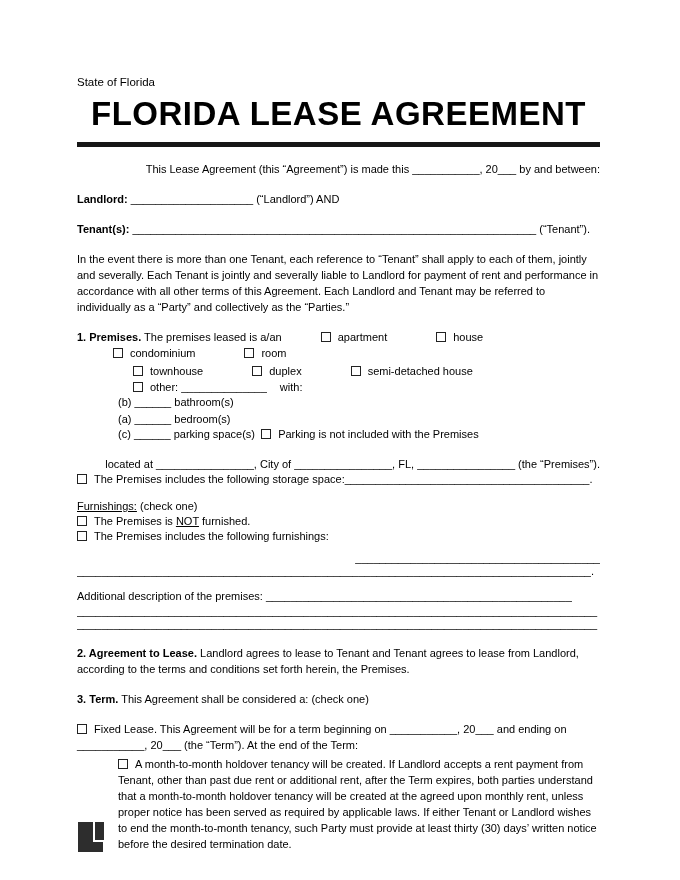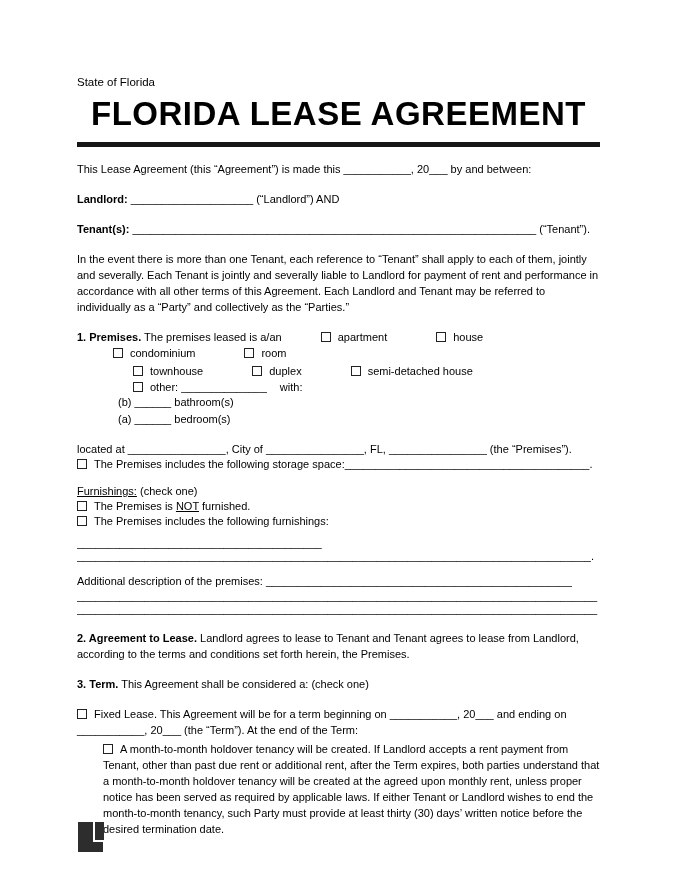--- a/index.html
+++ b/index.html
@@ -9,34 +9,34 @@
     font-size:11px;color:#000;
     -webkit-font-smoothing:antialiased;
   }
   .page{box-sizing:border-box;padding:76px 80px 0 77px;}
   .b{font-weight:bold;}
   .u{text-decoration:underline;}
   .state{font-size:11.5px;margin:0 0 7px 0;}
   .title{font-size:33px;font-weight:bold;text-align:center;letter-spacing:.5px;margin:2px 0 9px 0;white-space:nowrap;}
   .rule{height:5px;background:#161616;margin:0 0 10px 0;}
   .line{line-height:16px;margin:0;}
-  .mt8{margin-top:8px;}  .mt10{margin-top:10px;}
+  .mt8{margin-top:8px;text-align:right;}  .mt10{margin-top:10px;}
   .mt12{margin-top:12px;} .mt14{margin-top:14px;} .mt15{margin-top:15px;}
   .para{line-height:16px;margin:14px 0 0 0;}
   .cb{
     display:inline-block;width:8px;height:8px;
     border:1px solid #222;background:#fff;
     margin-right:7px;vertical-align:-1px;
   }
   .opt{margin-right:13px;white-space:nowrap;padding-left:36px;}
   .indent1{margin-left:18px;}
   .abc{margin-left:41px;line-height:15px;}
   .blankline{line-height:13px;white-space:nowrap;overflow:hidden;}
   .tight{line-height:15px;}
-  .sub{margin-left:26px;}
+  .sub{margin-left:41px;}
   
   .lt-logo{position:absolute;left:78px;top:822px;width:26px;height:30px;}
   .lt-logo .v{position:absolute;left:0;top:2;width:15px;height:28px;background:#2d2d2d;}
   .lt-logo .f{position:absolute;left:0;top:20px;width:25px;height:10px;background:#2d2d2d;}
   .lt-logo .s{position:absolute;left:17px;top:0;width:9px;height:18px;background:#2d2d2d;}
   .nowrap{white-space:nowrap;}
 </style>
 </head>
 <body>
 
@@ -59,20 +59,21 @@
     <span>The premises leased is a/an</span>
     <span class="opt"><span class="cb"></span><span>apartment</span></span><span class="opt"><span class="cb"></span><span>house</span></span><span class="opt"><span class="cb"></span><span>condominium</span></span><span class="opt"><span class="cb"></span><span>room</span></span>
   </div>
 
   <div class="line indent1" style="margin-top:2px;margin-left:20px;">
     <span class="opt"><span class="cb"></span><span>townhouse</span></span><span class="opt"><span class="cb"></span><span>duplex</span></span><span class="opt"><span class="cb"></span><span>semi-detached house</span></span><span class="opt"><span class="cb"></span><span>other:</span> <span>______________</span></span><span>with:</span>
   </div>
 
   <div class="abc"><span>(b)</span> <span>______</span> <span>bathroom(s)</span></div>
   <div class="abc" style="margin-top:2px;"><span>(a)</span> <span>______</span> <span>bedroom(s)</span></div>
+  <div class="abc"><span>(c)</span> <span>______</span> <span>parking space(s)</span>&nbsp; <span class="cb"></span><span>Parking is not included with the Premises</span></div>
 
   <p class="para mt8">located at ________________, City of ________________, FL, ________________ (the “Premises”).</p>
 
   <div class="line tight nowrap"><span class="cb"></span><span>The Premises includes the following storage space:</span><span>________________________________________.</span></div>
 
   <div class="line mt12 tight"><span class="u">Furnishings:</span> <span>(check one)</span></div>
   <div class="line tight"><span class="cb"></span><span>The Premises is</span> <span class="u">NOT</span> <span>furnished.</span></div>
   <div class="line tight"><span class="cb"></span><span>The Premises includes the following furnishings:</span></div>
 
   <div class="blankline mt8">________________________________________</div>

